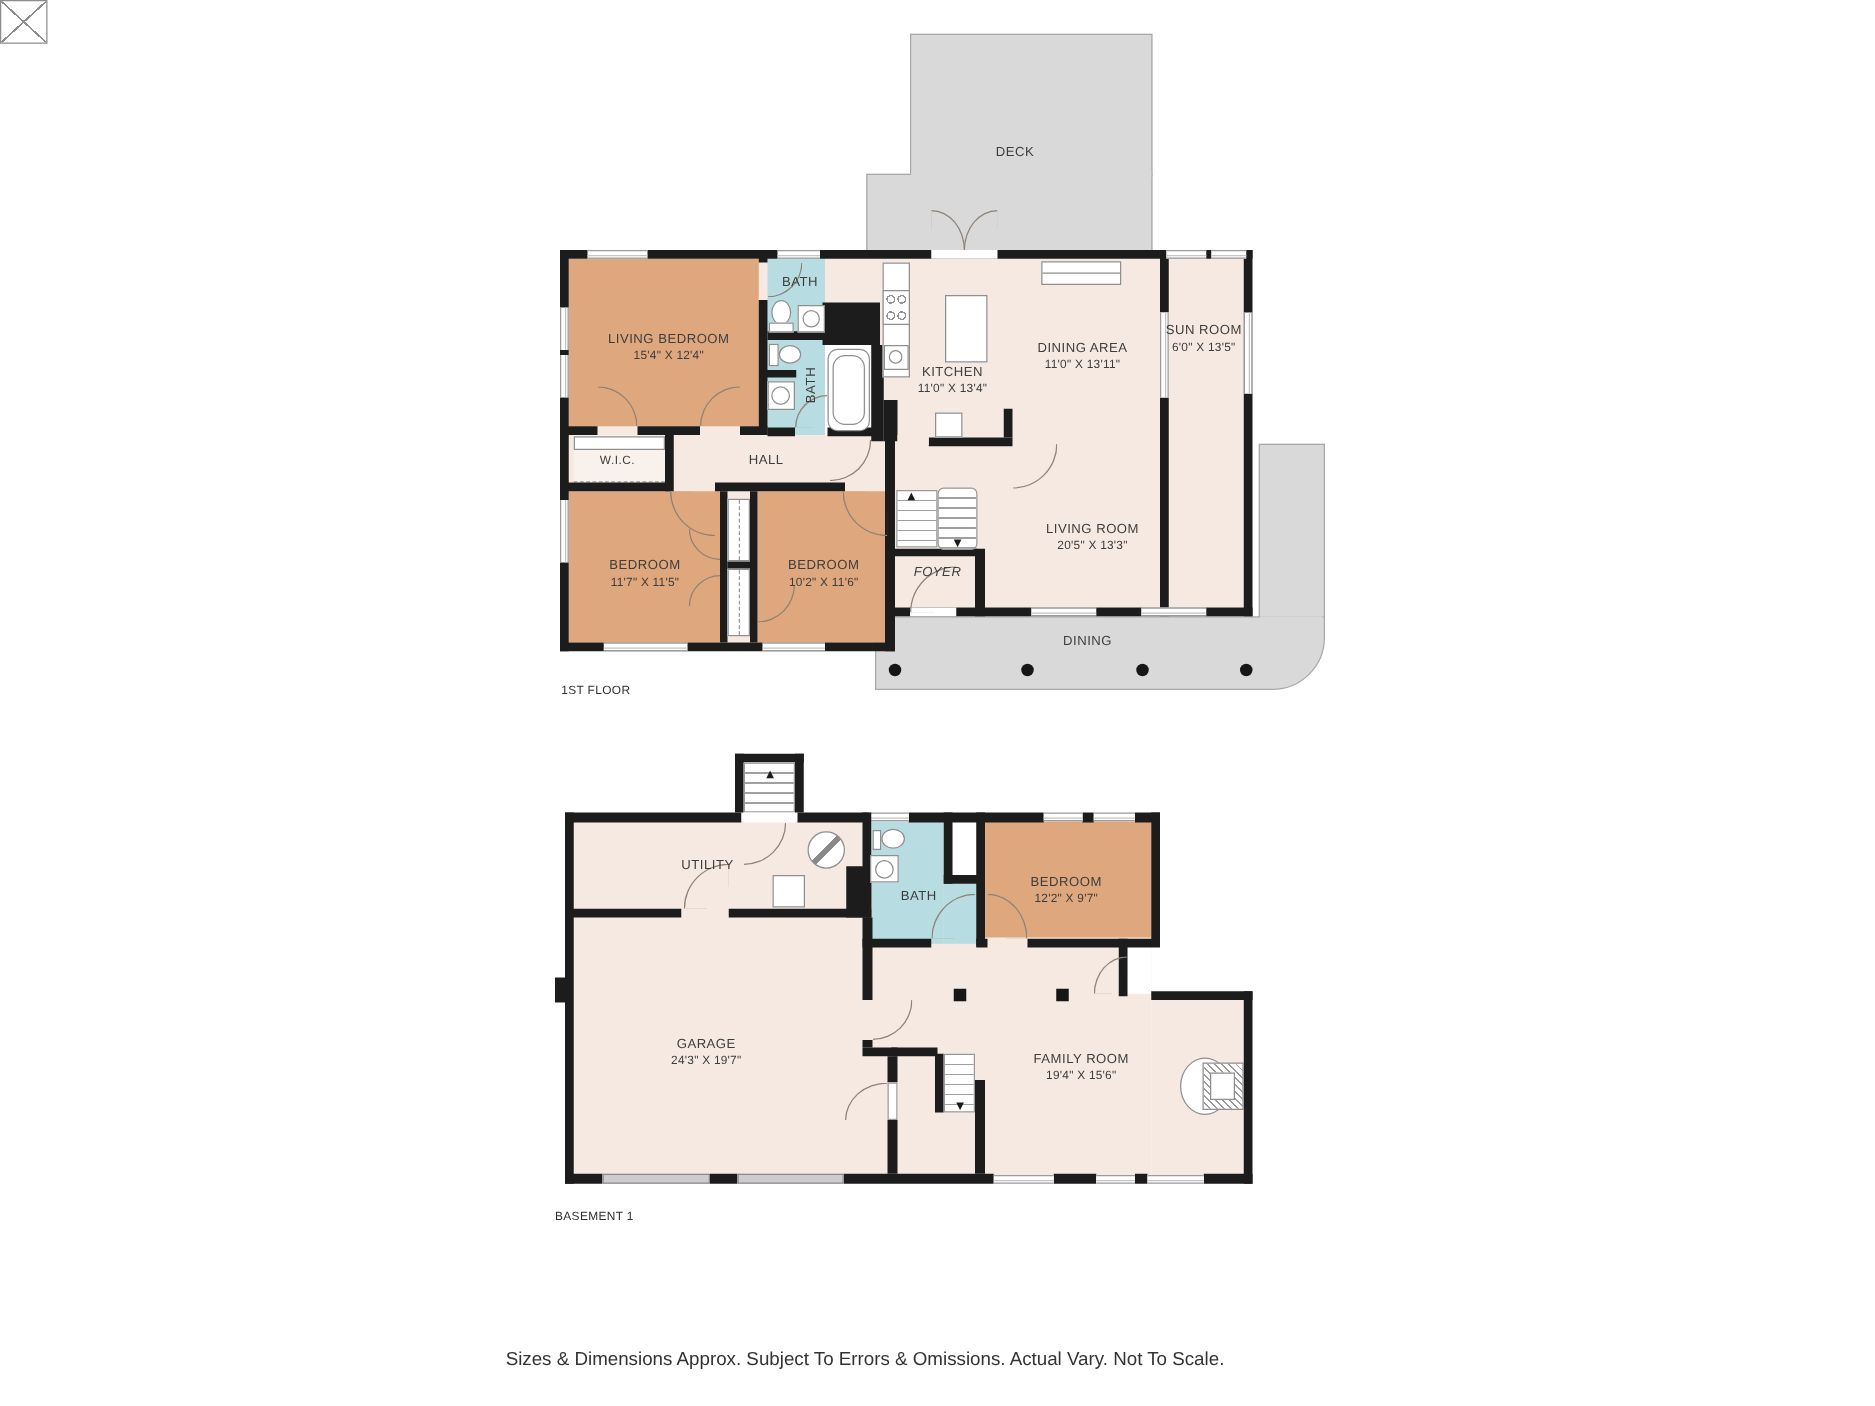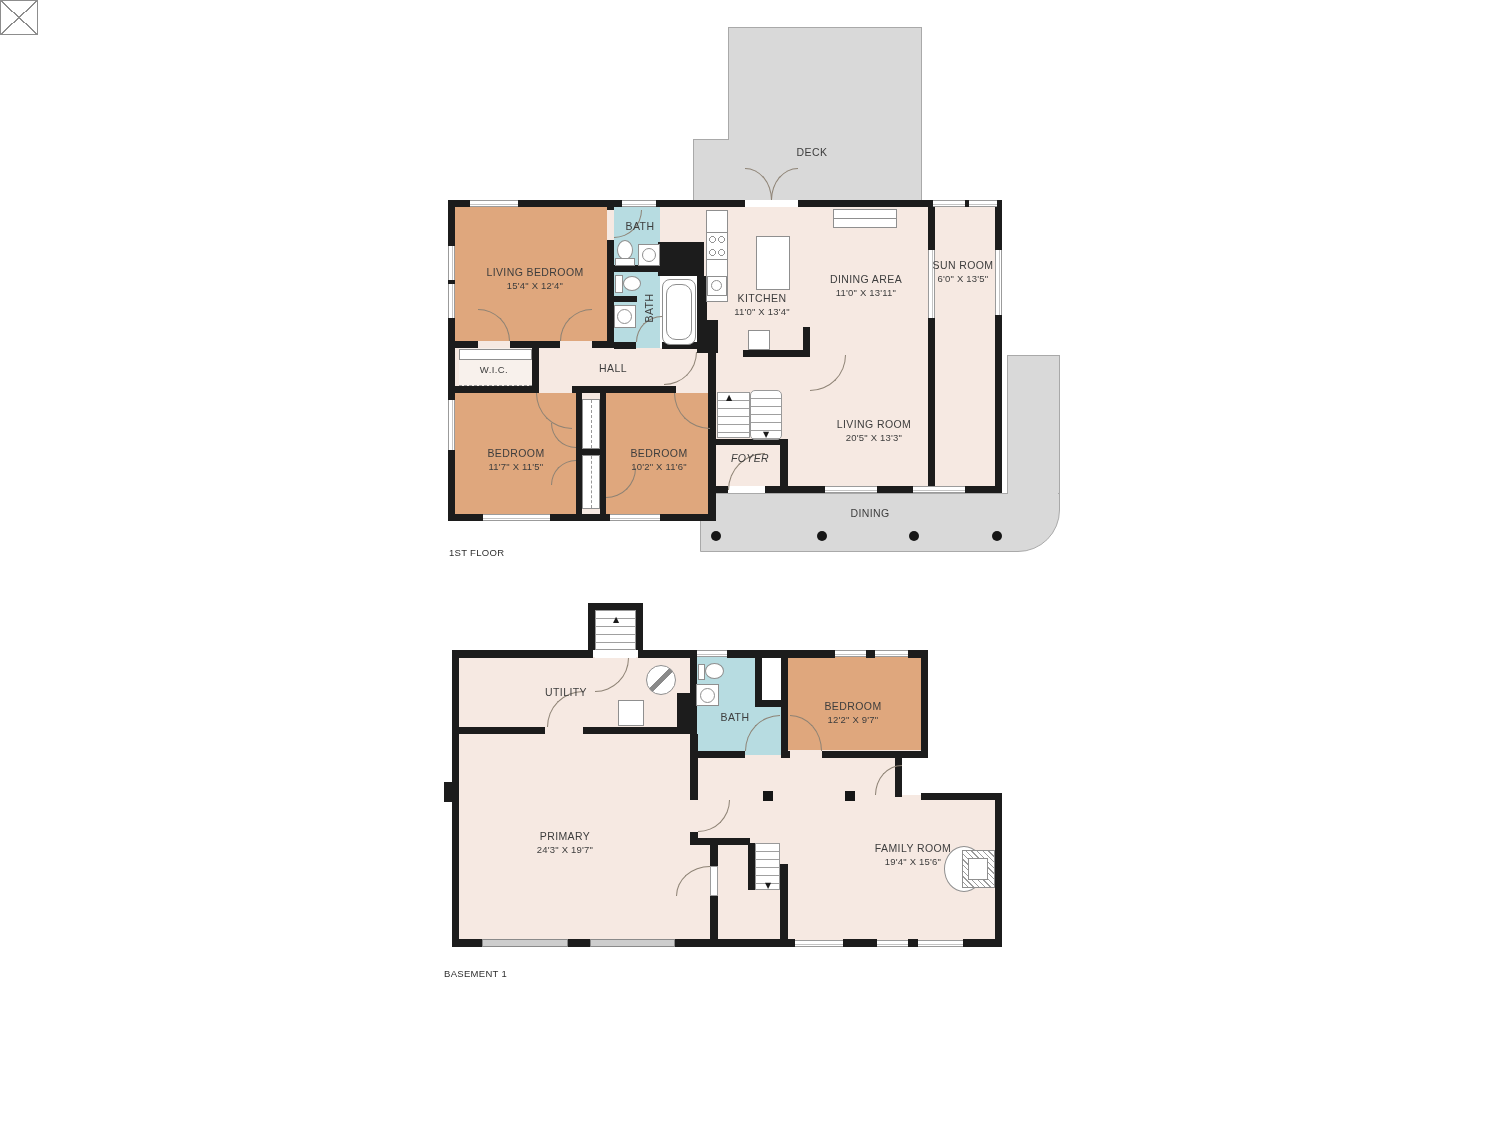--- a/index.html
+++ b/index.html
@@ -158,21 +158,21 @@
   <div class="arc" style="left:606px;top:468px;width:30px;height:30px;border-width:0 1.4px 1.4px 0;border-radius:0 0 100% 0;"></div>
   <div class="arc" style="left:728px;top:453px;width:37px;height:37px;border-width:1.4px 0 0 1.4px;border-radius:100% 0 0 0;"></div>
   <div class="arc" style="left:745px;top:168px;width:27px;height:32px;border-width:1.4px 1.4px 0 0;border-radius:0 100% 0 0;"></div>
   <div class="arc" style="left:771px;top:168px;width:27px;height:32px;border-width:1.4px 0 0 1.4px;border-radius:100% 0 0 0;"></div>
 
   <div class="post round" style="left:711px;top:531px;width:10px;height:10px;"></div>
   <div class="post round" style="left:817px;top:531px;width:10px;height:10px;"></div>
   <div class="post round" style="left:909px;top:531px;width:10px;height:10px;"></div>
   <div class="post round" style="left:992px;top:531px;width:10px;height:10px;"></div>
 
-  <div class="lbl" style="left:812px;top:122px;margin-top:30px;">
+  <div class="lbl" style="left:812px;top:122px;">
       <div class="rn">DECK</div>
     </div>
   <div class="lbl" style="left:535px;top:278px;">
       <div class="rn">LIVING BEDROOM</div>
       <div class="rd">15'4" X 12'4"</div>
     </div>
   <div class="lbl" style="left:640px;top:226px;">
       <div class="rn">BATH</div>
     </div>
   <div class="vlbl" style="left:649px;top:308px;">BATH</div>
@@ -300,22 +300,23 @@
       <div class="rn">UTILITY</div>
     </div>
   <div class="lbl" style="left:735px;top:717px;">
       <div class="rn">BATH</div>
     </div>
   <div class="lbl" style="left:853px;top:712px;">
       <div class="rn">BEDROOM</div>
       <div class="rd">12'2" X 9'7"</div>
     </div>
   <div class="lbl" style="left:565px;top:842px;">
-      <div class="rn">PRIMARY</div>
+      <div class="rn">GARAGE</div>
       <div class="rd">24'3" X 19'7"</div>
     </div>
-  <div class="lbl" style="left:913px;top:854px;">
+  <div class="lbl" style="left:865px;top:854px;">
       <div class="rn">FAMILY ROOM</div>
       <div class="rd">19'4" X 15'6"</div>
     </div>
   <div class="tag" style="left:444px;top:968px;">BASEMENT 1</div>
 
+  <div class="footer">Sizes &amp; Dimensions Approx. Subject To Errors &amp; Omissions. Actual Vary. Not To Scale.</div>
 </div>
 
 </body></html>

